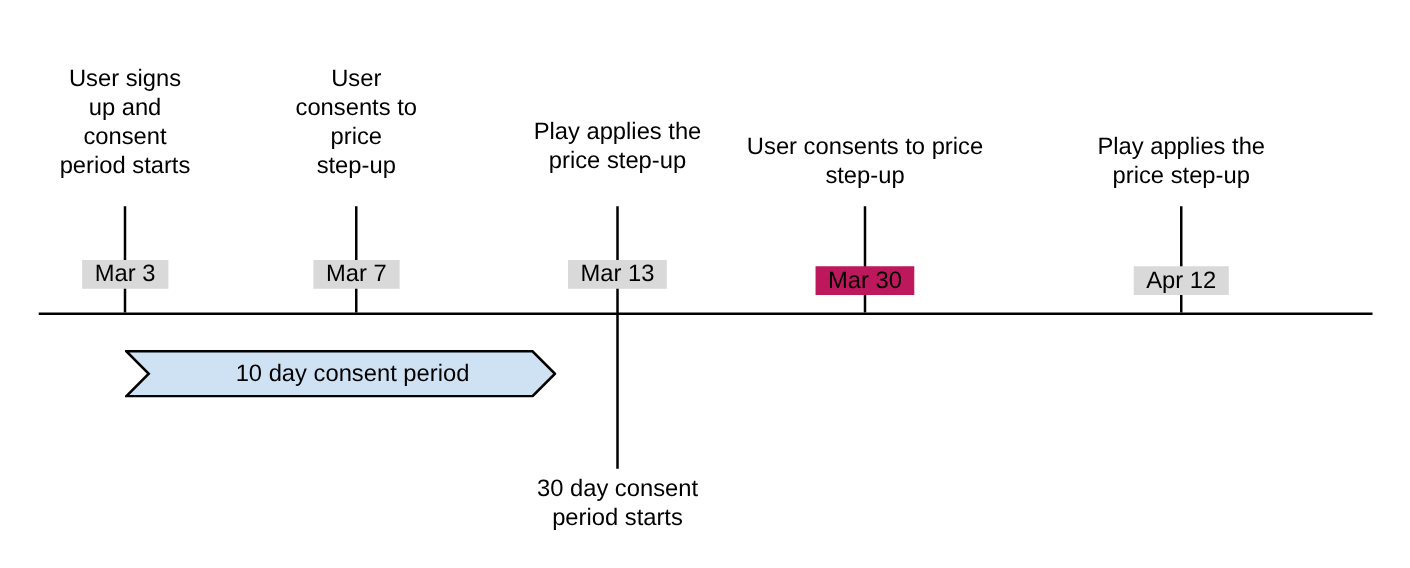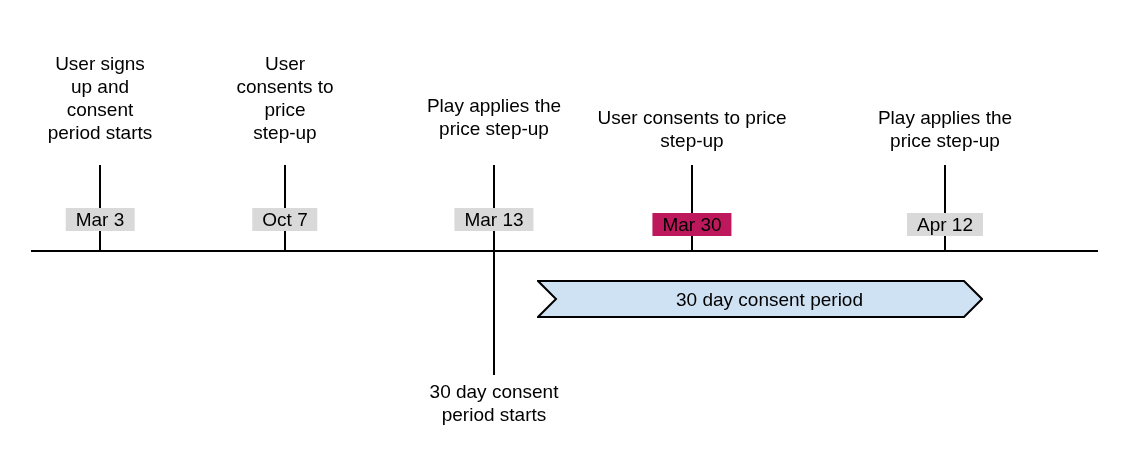--- a/index.html
+++ b/index.html
@@ -84,40 +84,40 @@
 consent
 period starts</div>
   <div class="tick" style="left: 99px; top: 165px; height: 85px; background-color: rgb(0, 0, 0);"></div>
   <div class="date-chip" style="left: 100px; top: 208px; background-color: rgb(217, 217, 217);">Mar 3</div>
 
   <div class="event-label" style="left:285px; top:52px; width:130px;">User
 consents to
 price
 step-up</div>
   <div class="tick" style="left: 284px; top: 165px; height: 85px; background-color: rgb(0, 0, 0);"></div>
-  <div class="date-chip" style="left: 285px; top: 208px; background-color: rgb(217, 217, 217);">Oct 7</div>
+  <div class="date-chip" style="left: 285px; top: 208px; background-color: rgb(217, 217, 217);">Mar 7</div>
 
   <div class="event-label" style="left:494px; top:94px; width:170px;">Play applies the
 price step-up</div>
   <div class="tick" style="left: 493px; top: 165px; height: 210px; z-index: 1; background-color: rgb(0, 0, 0);"></div>
   <div class="date-chip" style="left: 494px; top: 208px; background-color: rgb(217, 217, 217);">Mar 13</div>
   <div class="note" style="left:494px; top:380px; width:200px;">30 day consent
 period starts</div>
 
   <div class="event-label" style="left:692px; top:106px; width:230px;">User consents to price
 step-up</div>
   <div class="tick" style="left: 691px; top: 165px; height: 85px; background-color: rgb(0, 0, 0);"></div>
   <div class="date-chip" style="left: 692px; top: 213px; background-color: #be185d;">Mar 30</div>
 
   <div class="event-label" style="left:945px; top:106px; width:180px;">Play applies the
 price step-up</div>
   <div class="tick" style="left: 944px; top: 165px; height: 85px; background-color: rgb(0, 0, 0);"></div>
   <div class="date-chip" style="left: 945px; top: 213px; background-color: rgb(217, 217, 217);">Apr 12</div>
 
+  <div class="banner" style="left:100px; width:345px;">
+    <svg width="345" height="38" viewBox="0 0 345 38">
+      <polygon points="1,1 326,1 344,19 326,37 1,37 19,19" stroke-width="2" stroke-linejoin="miter" stroke="#000000" fill="#cfe2f3"></polygon>
+    </svg>
+    <div class="banner-label">10 day consent period</div>
+  </div>
 
-  <div class="banner" style="left:537px; width:446px;">
-    <svg width="446" height="38" viewBox="0 0 446 38">
-      <polygon points="1,1 427,1 445,19 427,37 1,37 19,19" stroke-width="2" stroke-linejoin="miter" stroke="#000000" fill="#cfe2f3"></polygon>
-    </svg>
-    <div class="banner-label">30 day consent period</div>
-  </div>
 
 </div>
 
 </body></html>

